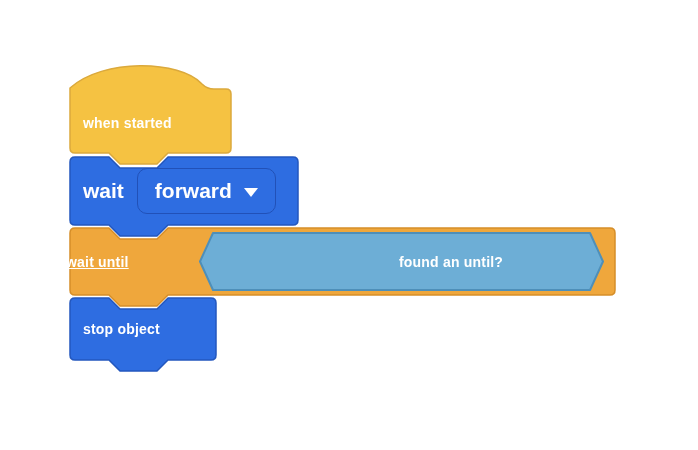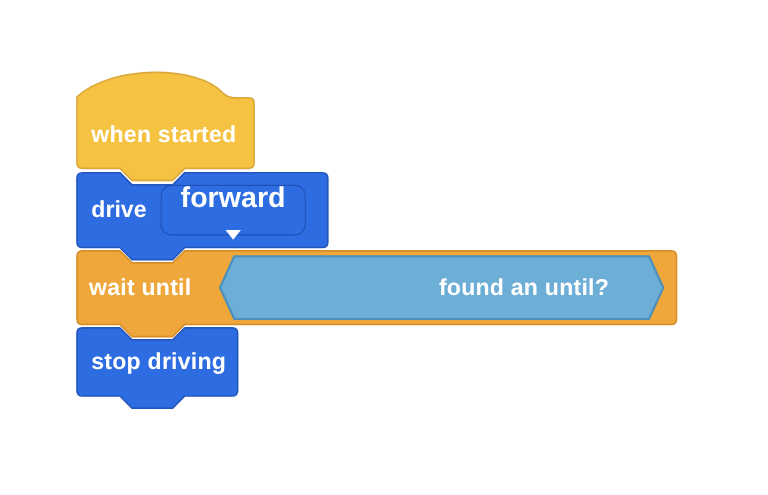--- a/index.html
+++ b/index.html
@@ -11,29 +11,29 @@
   }
   .canvas{position:relative;width:698px;height:450px;background:var(--canvas-bg,#fff);}
   svg.blocks-layer{position:absolute;left:0;top:0;}
   path.hat{fill:var(--hat-fill);stroke:var(--hat-stroke);stroke-width:1.5;stroke-linejoin:round;}
   path.motion{fill:var(--motion-fill);stroke:var(--motion-stroke);stroke-width:1.5;stroke-linejoin:round;}
   path.control{fill:var(--control-fill);stroke:var(--control-stroke);stroke-width:1.5;stroke-linejoin:round;}
   path.bool{fill:var(--boolean-fill);stroke:var(--boolean-stroke);stroke-width:2;stroke-linejoin:round;}
 
   .blk-label{
     position:absolute;display:flex;align-items:center;
-    color:var(--text-color,#fff);font-size:21px;font-weight:700;
+    color:var(--text-color,#fff);font-size:14px;font-weight:700;
     white-space:nowrap;letter-spacing:.2px;pointer-events:none;text-align:right;
   }
   .row{position:absolute;display:flex;align-items:center;gap:13px;
     color:var(--text-color,#fff);font-size:21px;font-weight:700;white-space:nowrap;}
   .dropdown{
     display:flex;align-items:center;justify-content:center;gap:12px;
     border-radius:10px;color:var(--text-color,#fff);
-    font-size:26px;font-weight:700;cursor:pointer;flex-direction:column;
+    font-size:21px;font-weight:700;cursor:pointer;
   }
   .dd-motion{height:44px;padding:0 17px;border:1.6px solid var(--motion-dropdown-stroke);}
   .dd-bool{position:absolute;left:219px;top:243px;width:166px;height:37px;
     border:1.6px solid var(--boolean-dropdown-stroke);border-radius:9px;}
   .arrow{
     width:0;height:0;
     border-left:7px solid transparent;border-right:7px solid transparent;
     border-top:9px solid #fff;margin-top:2px;
   }
 </style>
@@ -55,27 +55,27 @@
     <path class="motion" d="M 70,162 Q 70,157 75,157 L 109,157 l 11,11 h 37 l 11,-11 L 293,157 Q 298,157 298,162
          L 298,220 Q 298,225 293,225 L 168,225 l -11,11 h -37 l -11,-11 L 75,225 Q 70,225 70,220 Z"></path>
 
     <path class="hat" d="M 70,148 L 70,88 C 103,58 180,60 202,84 Q 207,89 214,89 L 226,89 Q 231,89 231,94
          L 231,148 Q 231,153 226,153 L 168,153 l -11,11 h -37 l -11,-11 L 75,153 Q 70,153 70,148 Z"></path>
   </svg>
 
   <div class="blk-label" style="left:83px;top:93px;height:60px;">when started</div>
 
   <div class="row" style="left:83px;top:157px;height:68px;">
-    <span>drive</span>
+    <span>wait</span>
     <div class="dropdown dd-motion">
       <span>forward</span>
       <span class="arrow"></span>
     </div>
   </div>
 
-  <div class="blk-label" style="left:81px;top:228px;height:67px;">wait until</div>
+  <div class="blk-label" style="left:66px;top:228px;height:67px;text-decoration:underline;">wait until</div>
 
 
   <div class="blk-label" style="left:399px;top:228px;height:67px;">found an until?</div>
 
-  <div class="blk-label" style="left:83px;top:298px;height:62px;">stop driving</div>
+  <div class="blk-label" style="left:83px;top:298px;height:62px;">stop object</div>
 
 </div>
 
 </body></html>

